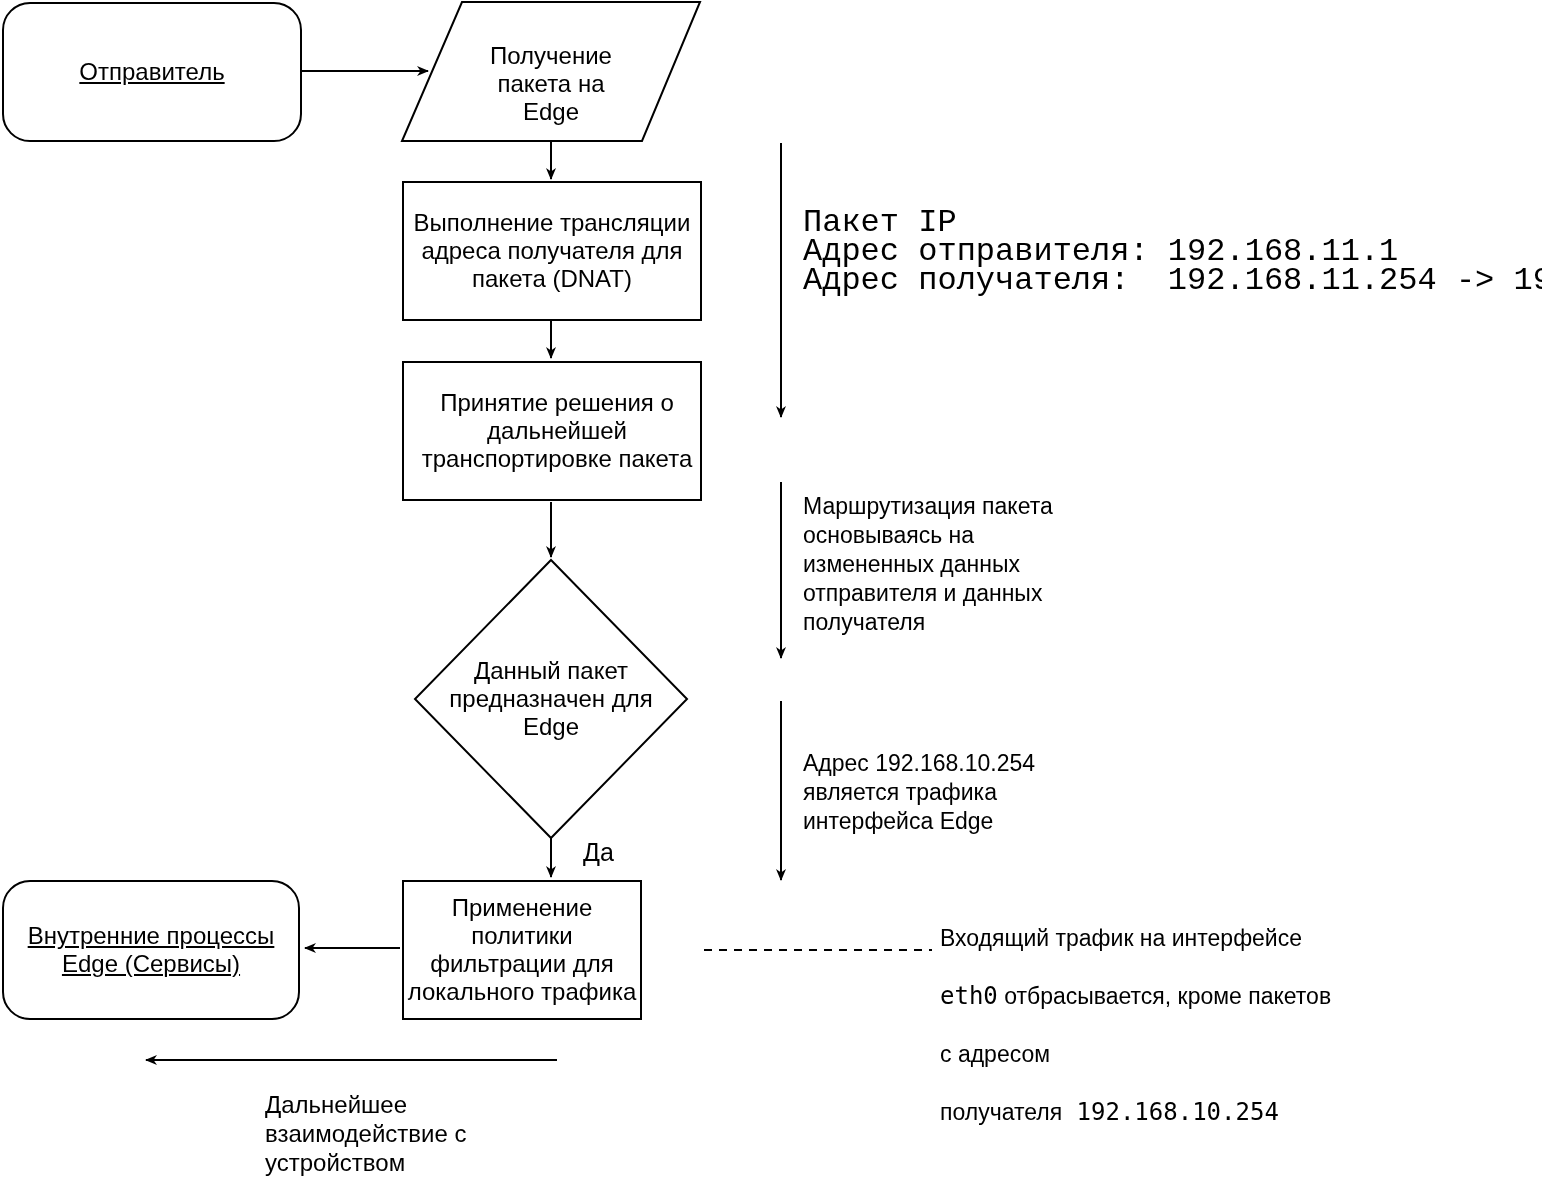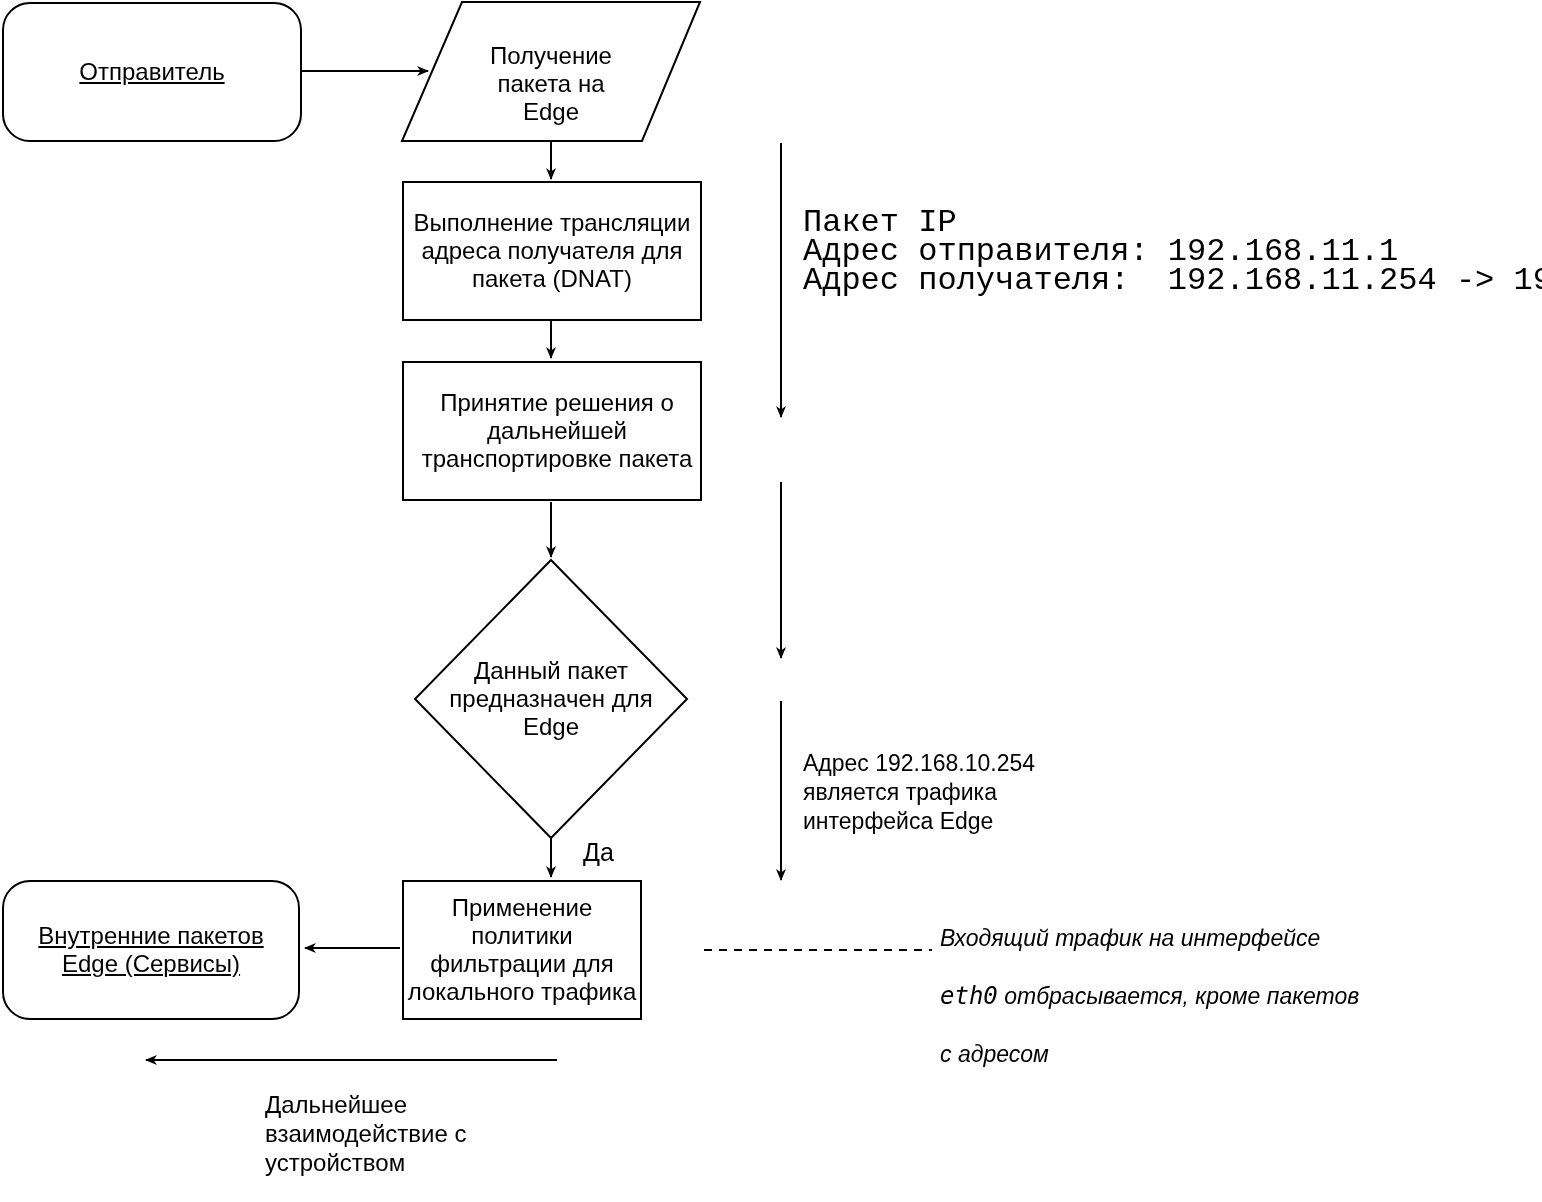--- a/index.html
+++ b/index.html
@@ -145,44 +145,52 @@
 Edge</span>
   </div>
 
   <div class="node" style="left:402px; top:880px; width:240px; height:140px;">
     <span>Применение политики
 фильтрации для
 локального трафика</span>
   </div>
 
   <div class="node rounded" style="left:2px; top:880px; width:298px; height:140px;">
-    <span>Внутренние пакетов
+    <span>Внутренние процессы
 Edge (Сервисы)</span>
   </div>
 
   <div class="yes-label" style="left:583px; top:839px;">Да</div>
 
   <div class="freetext" style="left:265px; top:1090px;">Дальнейшее
 взаимодействие с
 устройством</div>
 
   <div class="ann-mono" style="left:803px; top:208px;">Пакет IP
 Адрес отправителя: 192.168.11.1
 Адрес получателя:  192.168.11.254 -&gt; 192.168.10.254</div>
 
+  <div class="ann-sans" style="left:803px; top:492px;">Маршрутизация пакета
+основываясь на
+измененных данных
+отправителя и данных
+получателя</div>
 
   <div class="ann-sans" style="left:803px; top:749px;">Адрес 192.168.10.254
 является трафика
 интерфейса Edge</div>
 
-  <div class="ann-sans" style="left:940px; top:895px; width:470px;font-style:italic;">
+  <div class="ann-sans" style="left:940px; top:895px; width:470px;">
     <div class="mixed-line">
       <span>Входящий трафик на интерфейсе</span>
     </div>
     <div class="mixed-line">
       <span class="mono-inline">eth0</span><span> отбрасывается, кроме пакетов</span>
     </div>
     <div class="mixed-line">
       <span>с адресом</span>
     </div>
+    <div class="mixed-line">
+      <span>получателя</span><span class="mono-inline"> 192.168.10.254</span>
+    </div>
   </div>
 
 </div>
 
 </body></html>

